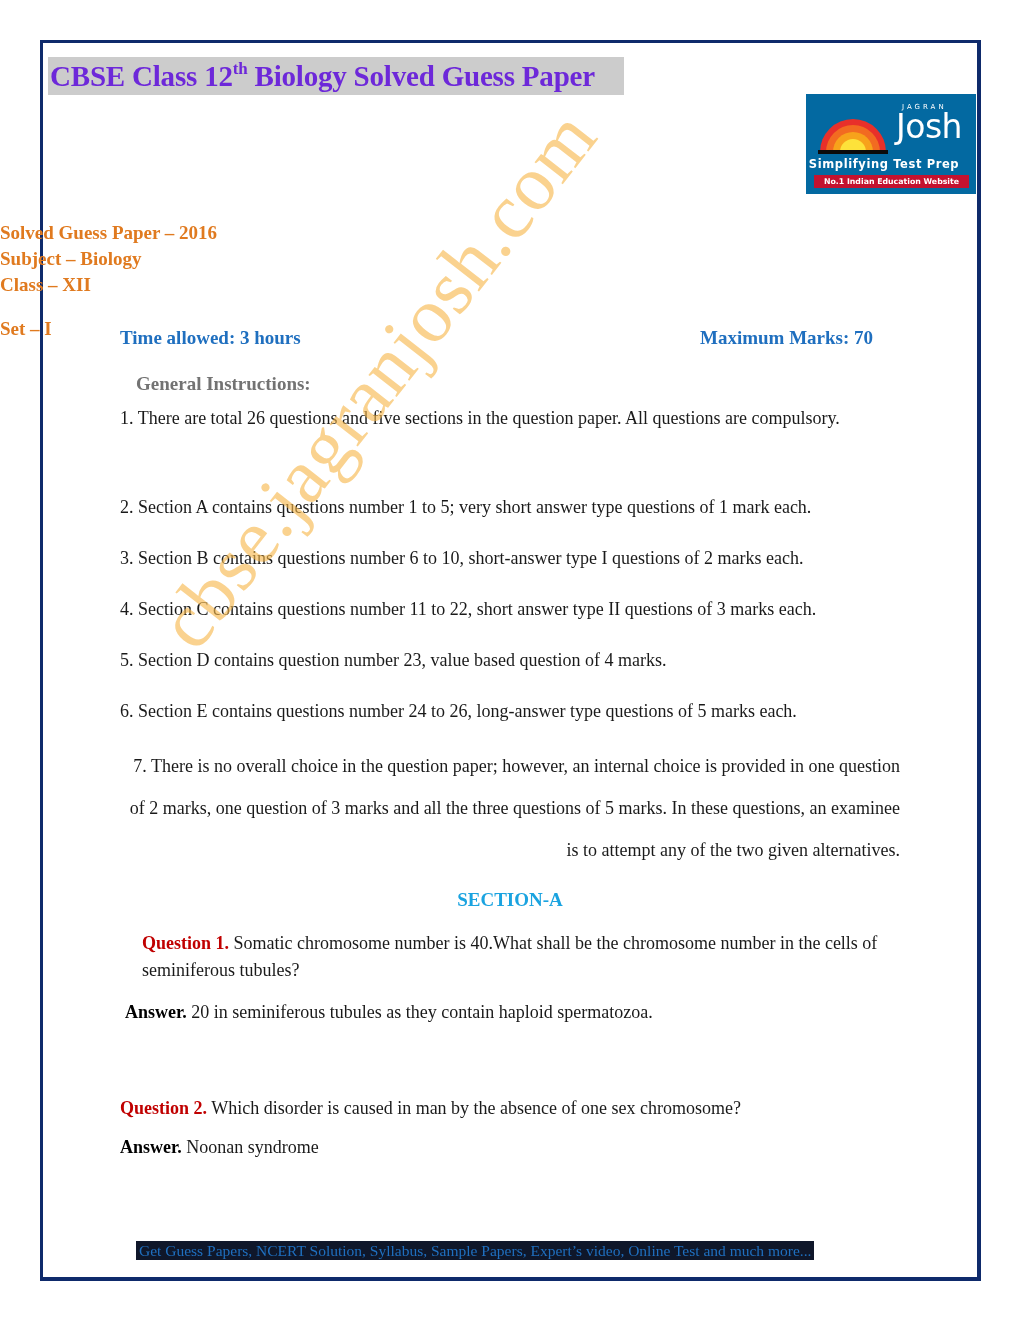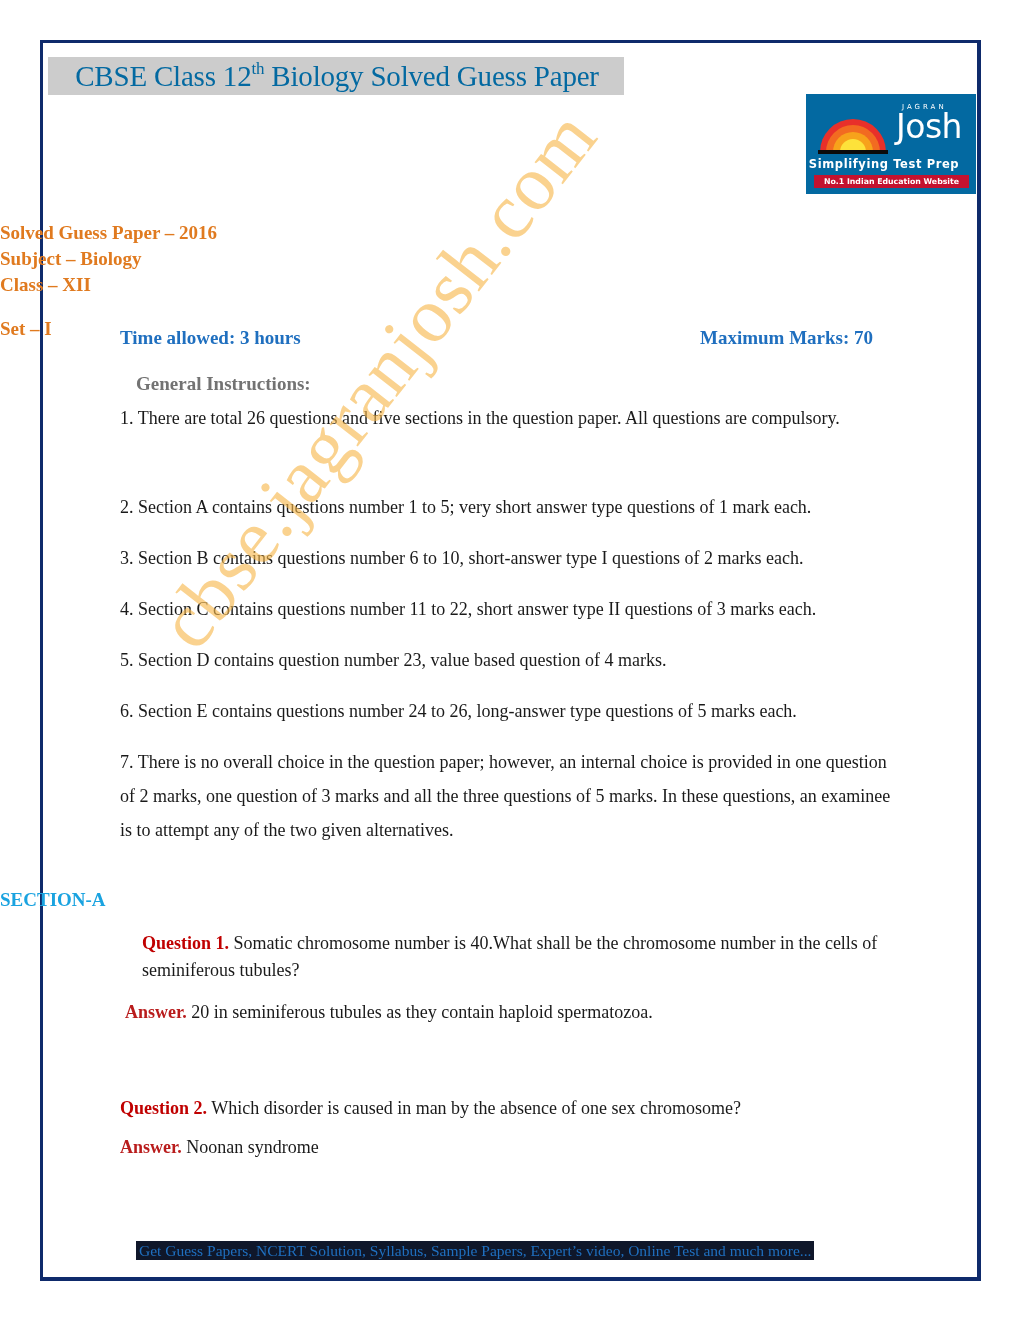--- a/index.html
+++ b/index.html
@@ -1,33 +1,33 @@
 <!DOCTYPE html>
 <html><head>
   <meta charset="utf-8">
   <style>
     html, body { margin: 0; padding: 0; background: #ffffff; }
     body { width: 1020px; height: 1320px; position: relative; overflow: hidden; font-family: "Liberation Serif", "DejaVu Serif", serif; color: #1a1a1a; }
     .frame { position: absolute; left: 40px; top: 40px; width: 934px; height: 1234px; border: 3px solid #0e2a6b; border-right-width: 4px; border-bottom-width: 4px; box-sizing: content-box; }
-    .doc-title { position: absolute; left: 48px; top: 57px; height: 38px; width: 574px; background: #cccccc; color: #0369a1; font-weight: normal; font-size: 29px; line-height: 38px; padding-left: 2px; white-space: nowrap; letter-spacing: -0.2px; text-align: center; }
+    .doc-title { position: absolute; left: 48px; top: 57px; height: 38px; width: 574px; background: #cccccc; color: #6d28d9; font-weight: bold; font-size: 29px; line-height: 38px; padding-left: 2px; white-space: nowrap; letter-spacing: -0.2px; }
     .doc-title sup { font-size: 17px; vertical-align: 12px; line-height: 0; }
     .logo { position: absolute; left: 806px; top: 94px; width: 170px; height: 100px; background: #0369a1; }
     .logo .jagran { position: absolute; left: 96px; top: 9px; color: #ffffff; font-family: "DejaVu Sans", sans-serif; font-size: 7px; letter-spacing: 3px; }
     .logo .josh { position: absolute; left: 90px; top: 13px; color: #ffffff; font-family: "DejaVu Sans", sans-serif; font-size: 33px; letter-spacing: -0.5px; }
     .logo .sun { position: absolute; left: 12px; top: 20px; }
     .logo .tagline { position: absolute; left: 0; width: 156px; top: 63px; text-align: center; color: #ffffff; font-family: "DejaVu Sans", sans-serif; font-weight: bold; font-size: 11.5px; letter-spacing: 0.6px; }
     .logo .band { position: absolute; left: 8px; width: 155px; top: 81px; height: 13px; background: #c4122f; color: #ffffff; font-family: "DejaVu Sans", sans-serif; font-weight: bold; font-size: 7.8px; line-height: 13px; text-align: center; }
     .center-head { position: absolute; left: 0; width: 1020px; text-align: left; color: #e07a1f; font-weight: bold; font-size: 19px; }
     .meta { position: absolute; top: 327px; color: #1f6fbf; font-weight: bold; font-size: 19px; }
     .gi-title { position: absolute; left: 136px; top: 373px; font-weight: bold; font-size: 19px; color: #737373; }
     .para { position: absolute; left: 120px; font-size: 18px; color: #1a1a1a; line-height: 27px; width: 790px; }
-    .para.wide { line-height: 34px; }
-    .section-title { position: absolute; left: 0; width: 1020px; top: 889px; font-weight: bold; font-size: 19px; color: #1aa3e0; }
+    .para.wide { line-height: 42px; text-align: right; }
+    .section-title { position: absolute; left: 0; width: 1020px; top: 889px; text-align: center; font-weight: bold; font-size: 19px; color: #1aa3e0; }
     .q-label { color: #c00000; font-weight: bold; }
-    .a-label { color: #b91c1c; font-weight: bold; }
+    .a-label { color: #000000; font-weight: bold; }
     .footer-link { position: absolute; left: 136px; top: 1241px; background: #0f172a; color: #1f6fbf; font-size: 15.5px; height: 19px; line-height: 19px; padding: 0 3px; white-space: nowrap; }
     .watermark { position: absolute; left: 140px; top: 610px; transform: rotate(-52deg); transform-origin: left top; color: #f7b84b; opacity: 0.62; font-size: 78px; font-family: "Liberation Serif", serif; white-space: nowrap; pointer-events: none; letter-spacing: 1px; }
   </style>
 </head>
 <body>
 
 <div class="frame"></div>
 
 <div class="doc-title"><span>CBSE Class 12</span><sup>th</sup><span> Biology Solved Guess Paper</span></div>
 

